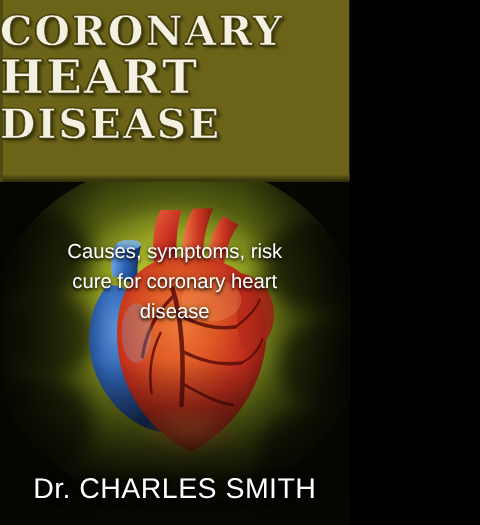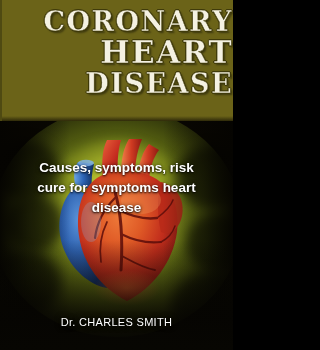--- a/index.html
+++ b/index.html
@@ -125,21 +125,21 @@
     width: 233px; height: 5px;
     background: linear-gradient(to bottom, rgba(107,99,24,1), rgba(40,36,8,0.9));
   }
 
   
   #title {
     position: absolute;
     left: 0;
     top: 8px;
     width: 233px;
-    text-align: right;
+    text-align: left;
     z-index: 6;
   }
   #title .tline {
     display: block;
     font-family: "DejaVu Serif", "Liberation Serif", serif;
     font-weight: bold;
     color: #f4f1e2;
     letter-spacing: 1.5px;
     line-height: 1.0;
     text-shadow:
@@ -160,33 +160,33 @@
     position: absolute;
     left: 12px;
     top: 158px;
     width: 209px;
     text-align: center;
     z-index: 7;
     font-size: 13.5px;
     line-height: 20px;
     color: #ffffff;
     text-shadow: 0 1px 2px rgba(0,0,0,0.85), 0 0 4px rgba(0,0,0,0.6);
-    font-weight: 700;
+    font-weight: 400;
   }
   #subtitle .sline { display: block; white-space: nowrap; }
 
   
   #author {
     position: absolute;
     left: 0;
     top: 316px;
     width: 233px;
     text-align: center;
     z-index: 7;
-    font-size: 11px;
+    font-size: 19px;
     letter-spacing: 0.3px;
     color: #ffffff;
     text-shadow: 0 1px 3px rgba(0,0,0,0.9), 0 0 6px rgba(0,0,0,0.7);
   }
 </style>
 </head>
 <body>
 
 <div id="cover">
 
@@ -277,19 +277,19 @@
   </div>
 
   <div id="title">
     <span class="tline t1">CORONARY</span>
     <span class="tline t2">HEART</span>
     <span class="tline t3">DISEASE</span>
   </div>
 
   <div id="subtitle">
     <span class="sline">Causes, symptoms, risk</span>
-    <span class="sline">cure for symptoms heart</span>
+    <span class="sline">cure for coronary heart</span>
     <span class="sline">disease</span>
   </div>
 
   <div id="author">Dr. CHARLES SMITH</div>
 
 </div>
 
 </body></html>

